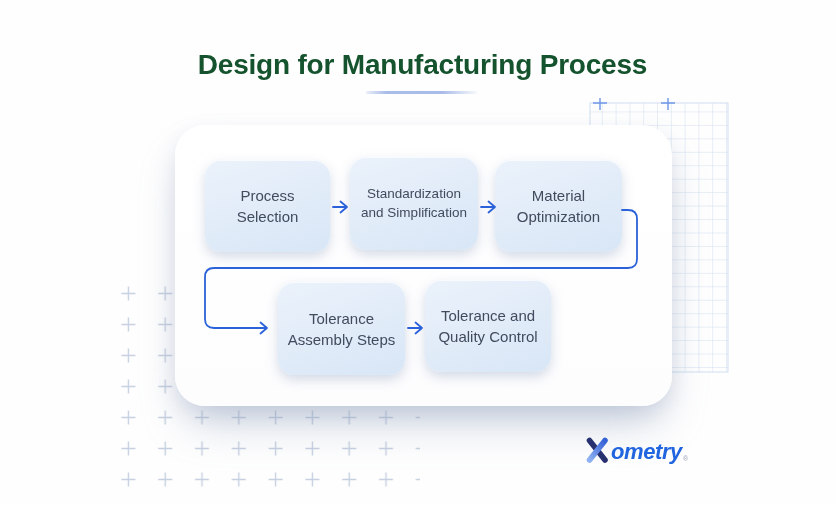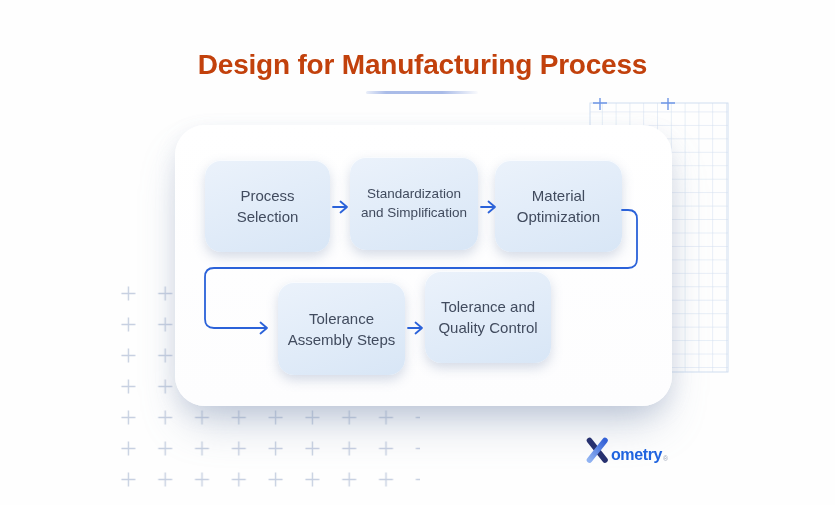--- a/index.html
+++ b/index.html
@@ -12,21 +12,21 @@
   }
   
   .decor{position:absolute;z-index:0;pointer-events:none;}
   .decor-grid{left:588px;top:98px;}
   .decor-plus{left:110px;top:278px;}
   
   .page-title{
     position:absolute;left:10px;right:0;top:49px;z-index:3;
     text-align:center;
     font-size:28px;font-weight:bold;letter-spacing:-0.2px;
-    color:#c2410c;
+    color:#14532d;
   }
   .title-underline{
     position:absolute;left:366px;top:91px;width:112px;height:3px;z-index:3;
     border-radius:2px;
     background:linear-gradient(90deg,rgba(170,188,232,0.25) 0%,#aabce8 18%,#a9bbe8 68%,rgba(170,188,232,0.05) 100%);
   }
   
   .card{
     position:absolute;left:175px;top:125px;width:497px;height:281px;z-index:1;
     background:linear-gradient(180deg,#ffffff 0%,#fdfdfe 100%);
@@ -42,32 +42,32 @@
     background:linear-gradient(160deg,#ebf2fb 0%,#d8e6f6 100%);
     box-shadow:0 5px 12px rgba(118,140,175,0.30),inset 0 1px 0 rgba(255,255,255,0.7);
     color:#414b5e;
     font-size:15px;line-height:1.4;
     padding:6px 9px;box-sizing:border-box;
   }
   .box-1{left:205px;top:160px;width:125px;height:92px;align-items:center;}
   .box-2{left:350px;top:157px;width:128px;height:93px;font-size:13.5px;}
   .box-3{left:495px;top:160px;width:127px;height:92px;}
   .box-4{left:278px;top:282px;width:127px;height:93px;}
-  .box-5{left:425px;top:271px;width:126px;height:92px;text-align:center;}
+  .box-5{left:425px;top:280px;width:126px;height:92px;text-align:center;}
   
   .overlay{position:absolute;left:0;top:0;z-index:2;pointer-events:none;}
   .overlay path{stroke:#2b62d9;stroke-width:1.8;fill:none;stroke-linecap:round;stroke-linejoin:round;}
   
   .logo{
     position:absolute;left:585px;top:436px;z-index:3;
     display:flex;align-items:flex-end;
   }
   .logo-rest{
-    font-size:16px;font-weight:600;letter-spacing:-0.4px;
-    color:#2064df;line-height:1;margin-left:1px;padding-bottom:1px;
+    font-size:22px;font-weight:600;letter-spacing:-0.4px;
+    color:#2064df;line-height:1;margin-left:1px;padding-bottom:1px;font-style:italic;
   }
   .logo-reg{
     font-size:7px;color:#9aa2b5;align-self:flex-end;padding-bottom:2px;margin-left:1px;
   }
 </style>
 </head>
 <body>
 
 <div class="stage">
 

